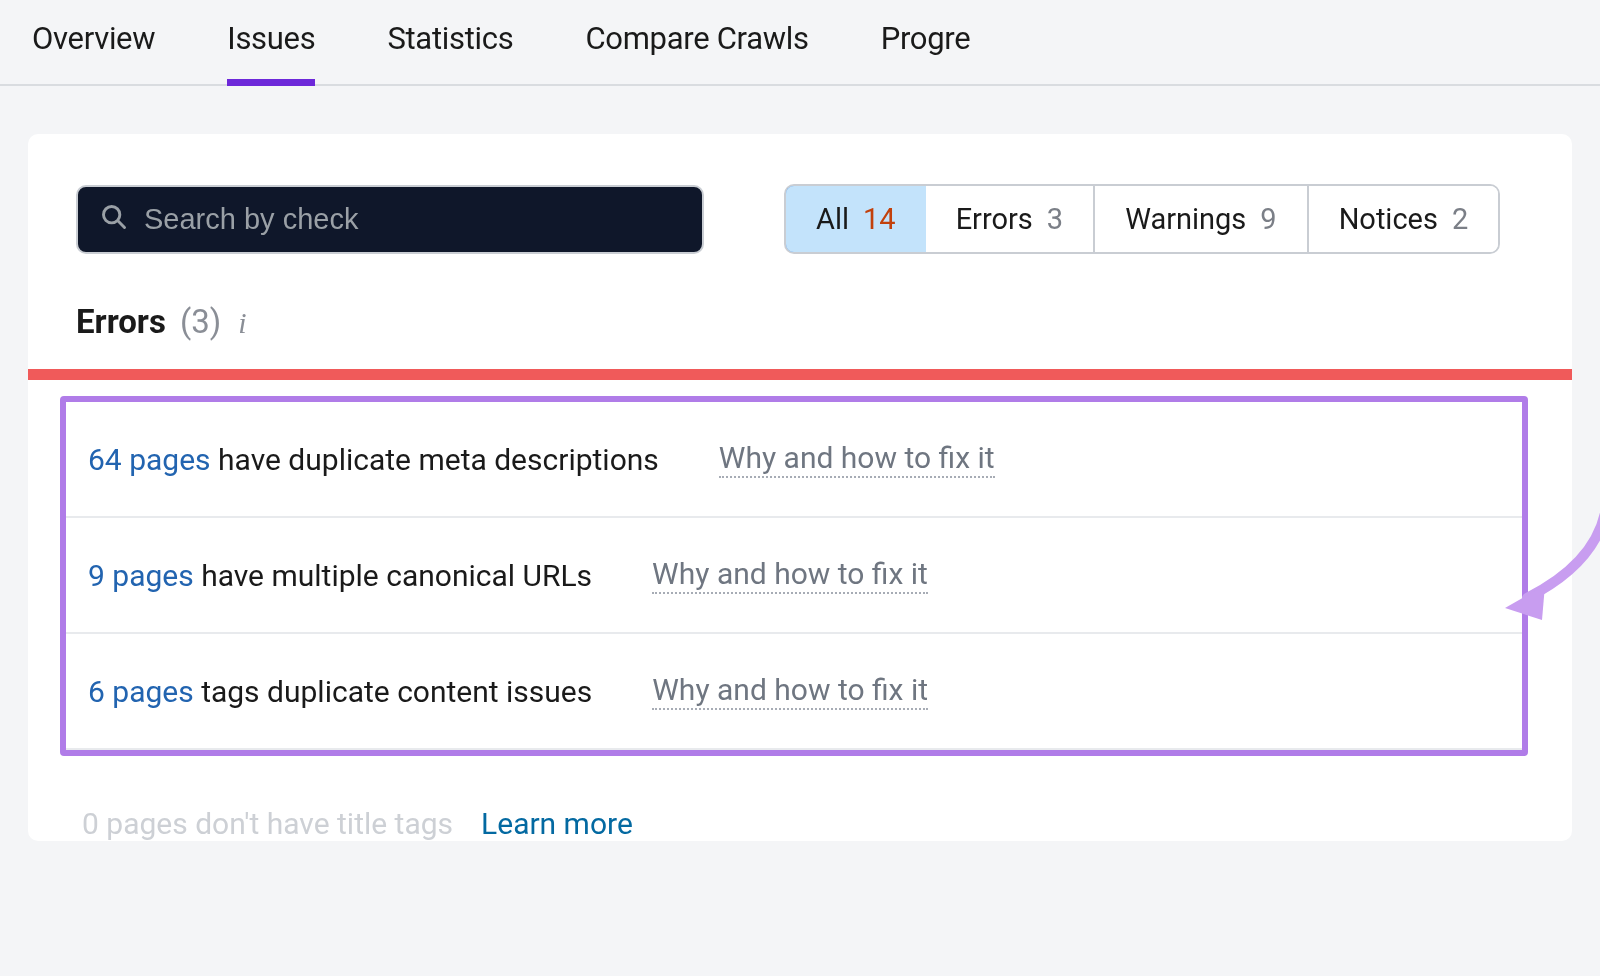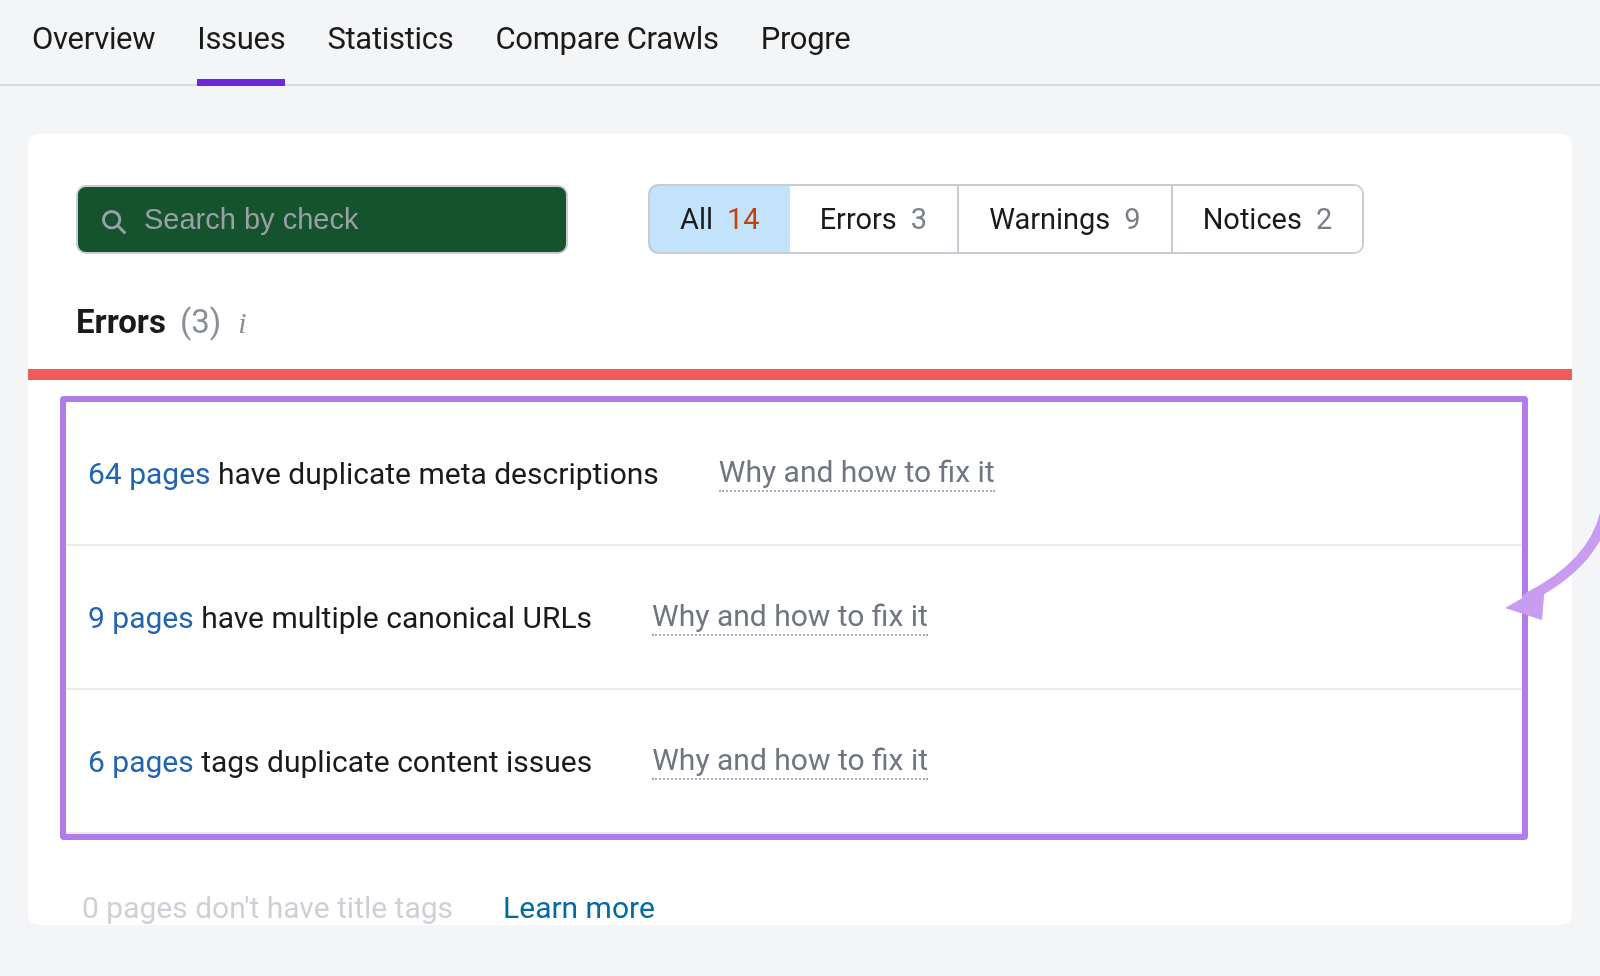--- a/index.html
+++ b/index.html
@@ -6,21 +6,21 @@
     body {
       font-family: -apple-system, BlinkMacSystemFont, 'Segoe UI', Roboto, Helvetica, Arial, sans-serif;
       background: #f4f5f7;
       color: #1a1a1a;
       width: 1600px;
       height: 976px;
       overflow: hidden;
     }
     .tabs {
       display: flex;
-      gap: 42px;
+      gap: 72px;
       padding: 20px 32px 0 32px;
       border-bottom: 2px solid #d9dce0;
       background: #f4f5f7;
     }
     .tab {
       font-size: 31px;
       font-weight: 400;
       color: #1a1a1a;
       padding-bottom: 22px;
       cursor: pointer;
@@ -40,26 +40,26 @@
       padding-top: 50px;
     }
     .controls-row {
       display: flex;
       align-items: center;
       gap: 80px;
       padding: 0 48px 48px 48px;
     }
     .search-box {
       display: flex;
-      align-items: flex-end;
+      align-items: flex-start;
       border: 2px solid #c9cdd3;
       border-radius: 10px;
       padding: 16px 22px;
-      width: 492px;
-      background: #14532d;
+      width: 628px;
+      background: #0f172a;
     }
     .search-box svg {
       flex-shrink: 0;
       margin-right: 16px;
     }
     .search-input {
       border: none;
       outline: none;
       font-size: 29px;
       color: #9aa0a6;
@@ -123,42 +123,42 @@
     .highlight-rect {
       position: relative;
       border: 6px solid #b07ce8;
       border-radius: 4px;
       margin: 16px 44px 0 32px;
     }
     .issue-row {
       display: flex;
       align-items: center;
       gap: 60px;
-      padding: 52px 22px;
+      padding: 38px 22px;
       border-bottom: 2px solid #e8eaed;
       font-size: 30px;
     }
     .issue-row:last-child { border-bottom: none; }
     .issue-link {
       color: #2264b0;
       cursor: pointer;
     }
     .issue-desc {
       color: #1a1a1a;
     }
     .fix-link {
       color: #6f7681;
       border-bottom: 2px dotted #a7acb5;
       cursor: pointer;
       padding-bottom: 1px;
     }
     .faded-row {
       display: flex;
       align-items: center;
-      gap: 50px;
+      gap: 28px;
       padding: 50px 54px 0 54px;
       font-size: 30px;
       color: #cdd0d5;
     }
     .faded-row .fl1 { color: #cdd0d5; }
     .faded-row .fl2 { color: #0369a1; }
     .arrow-annotation {
       position: absolute;
       right: -105px;
       top: 88px;

